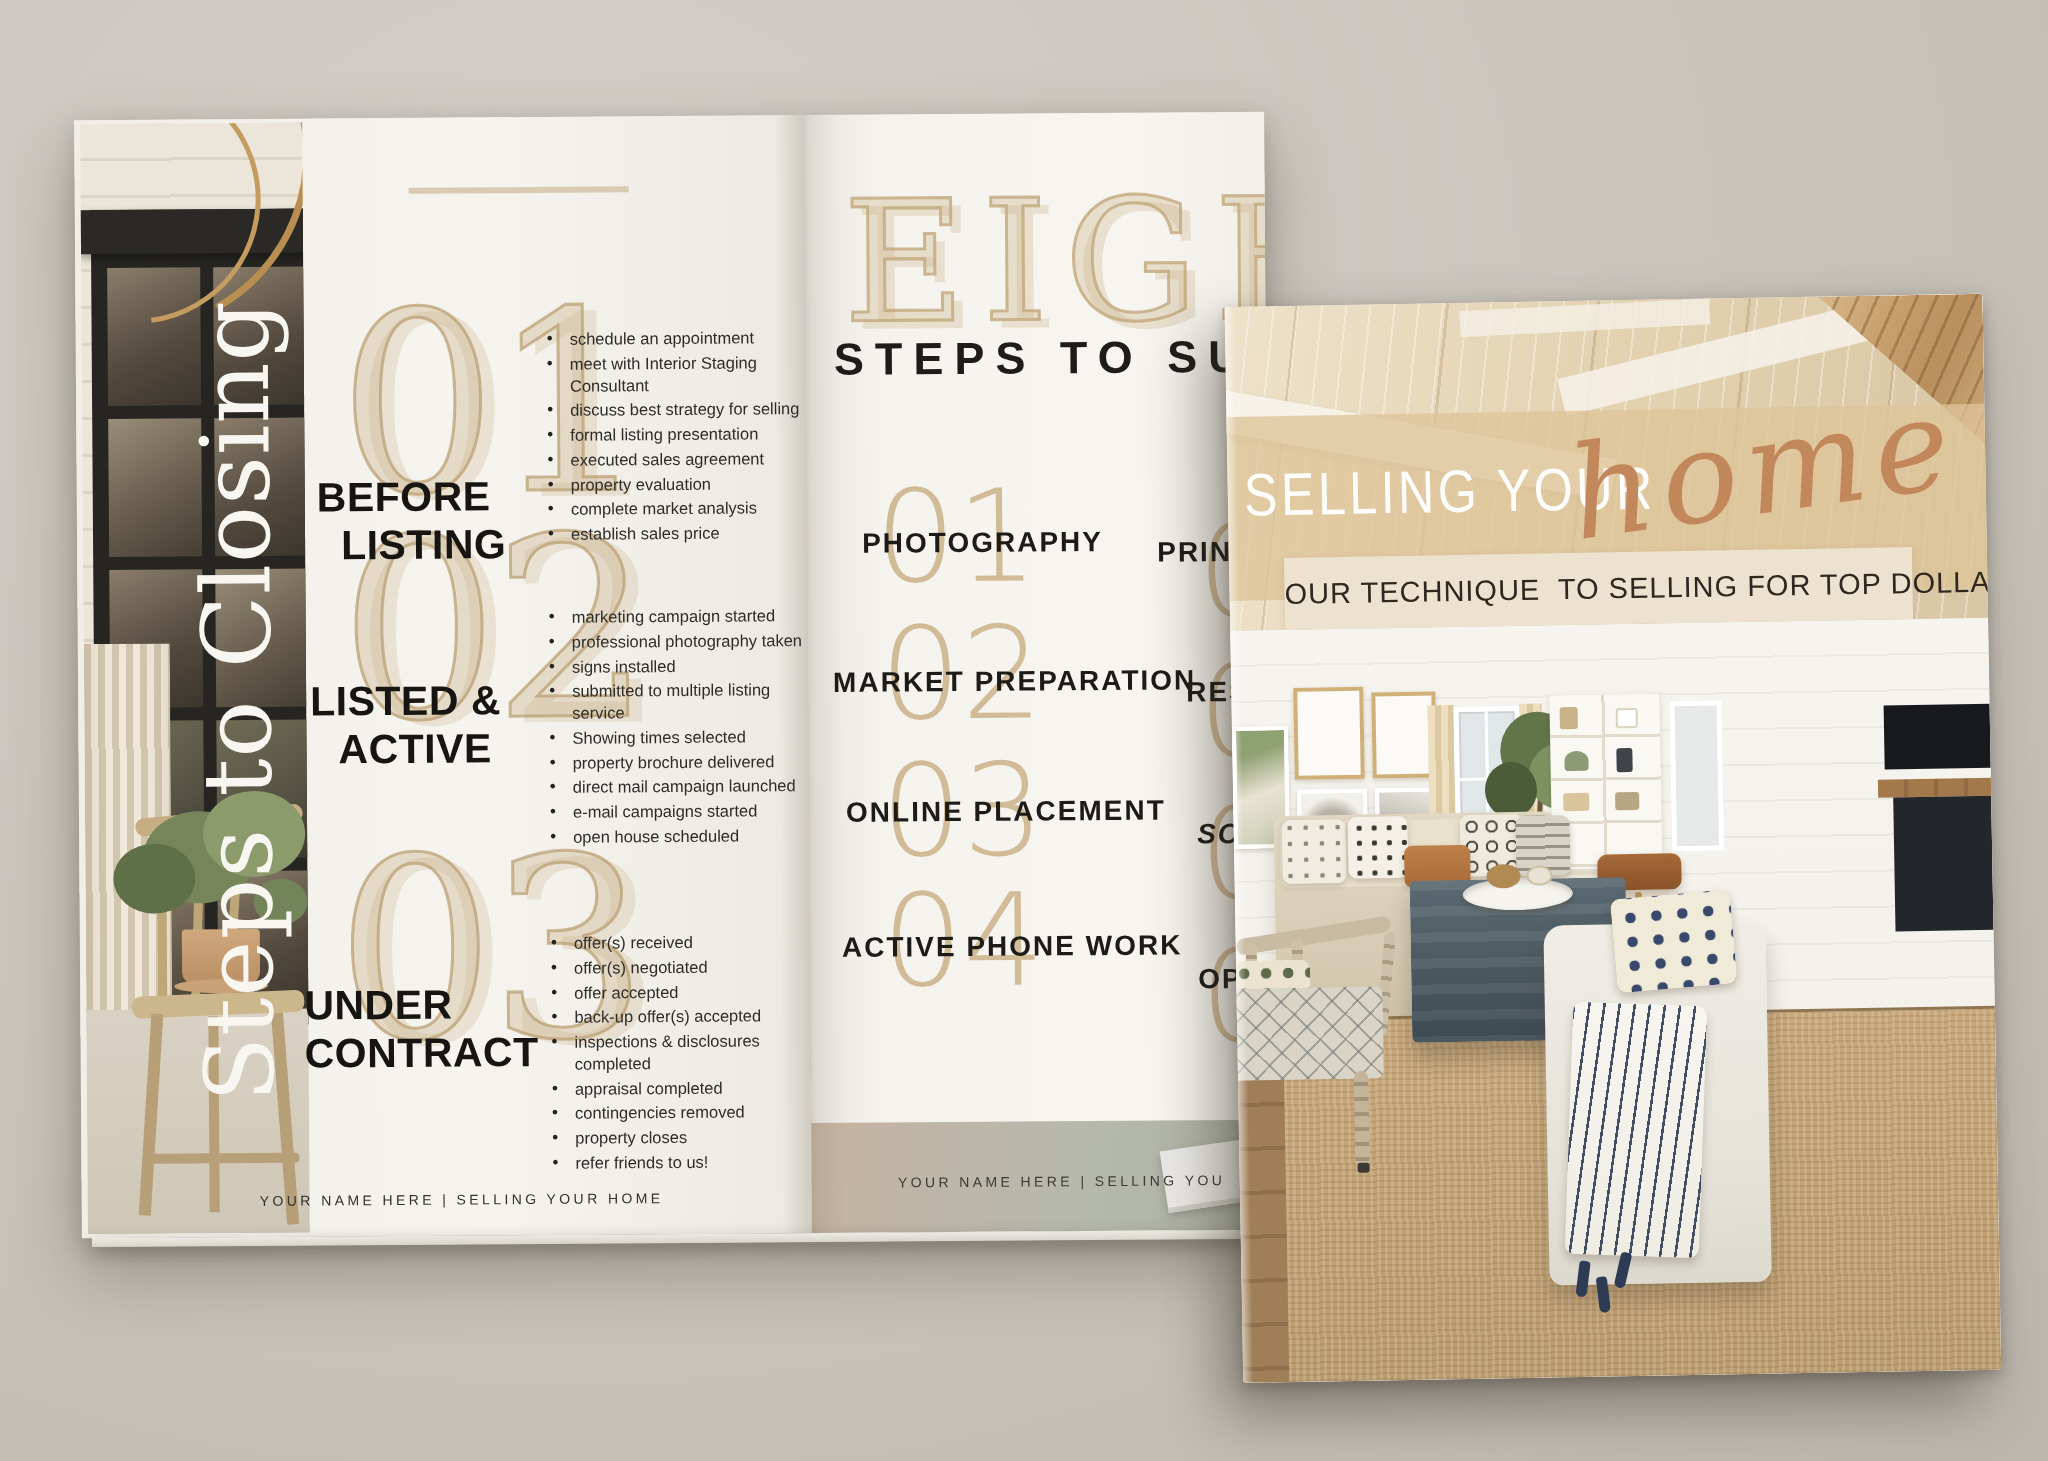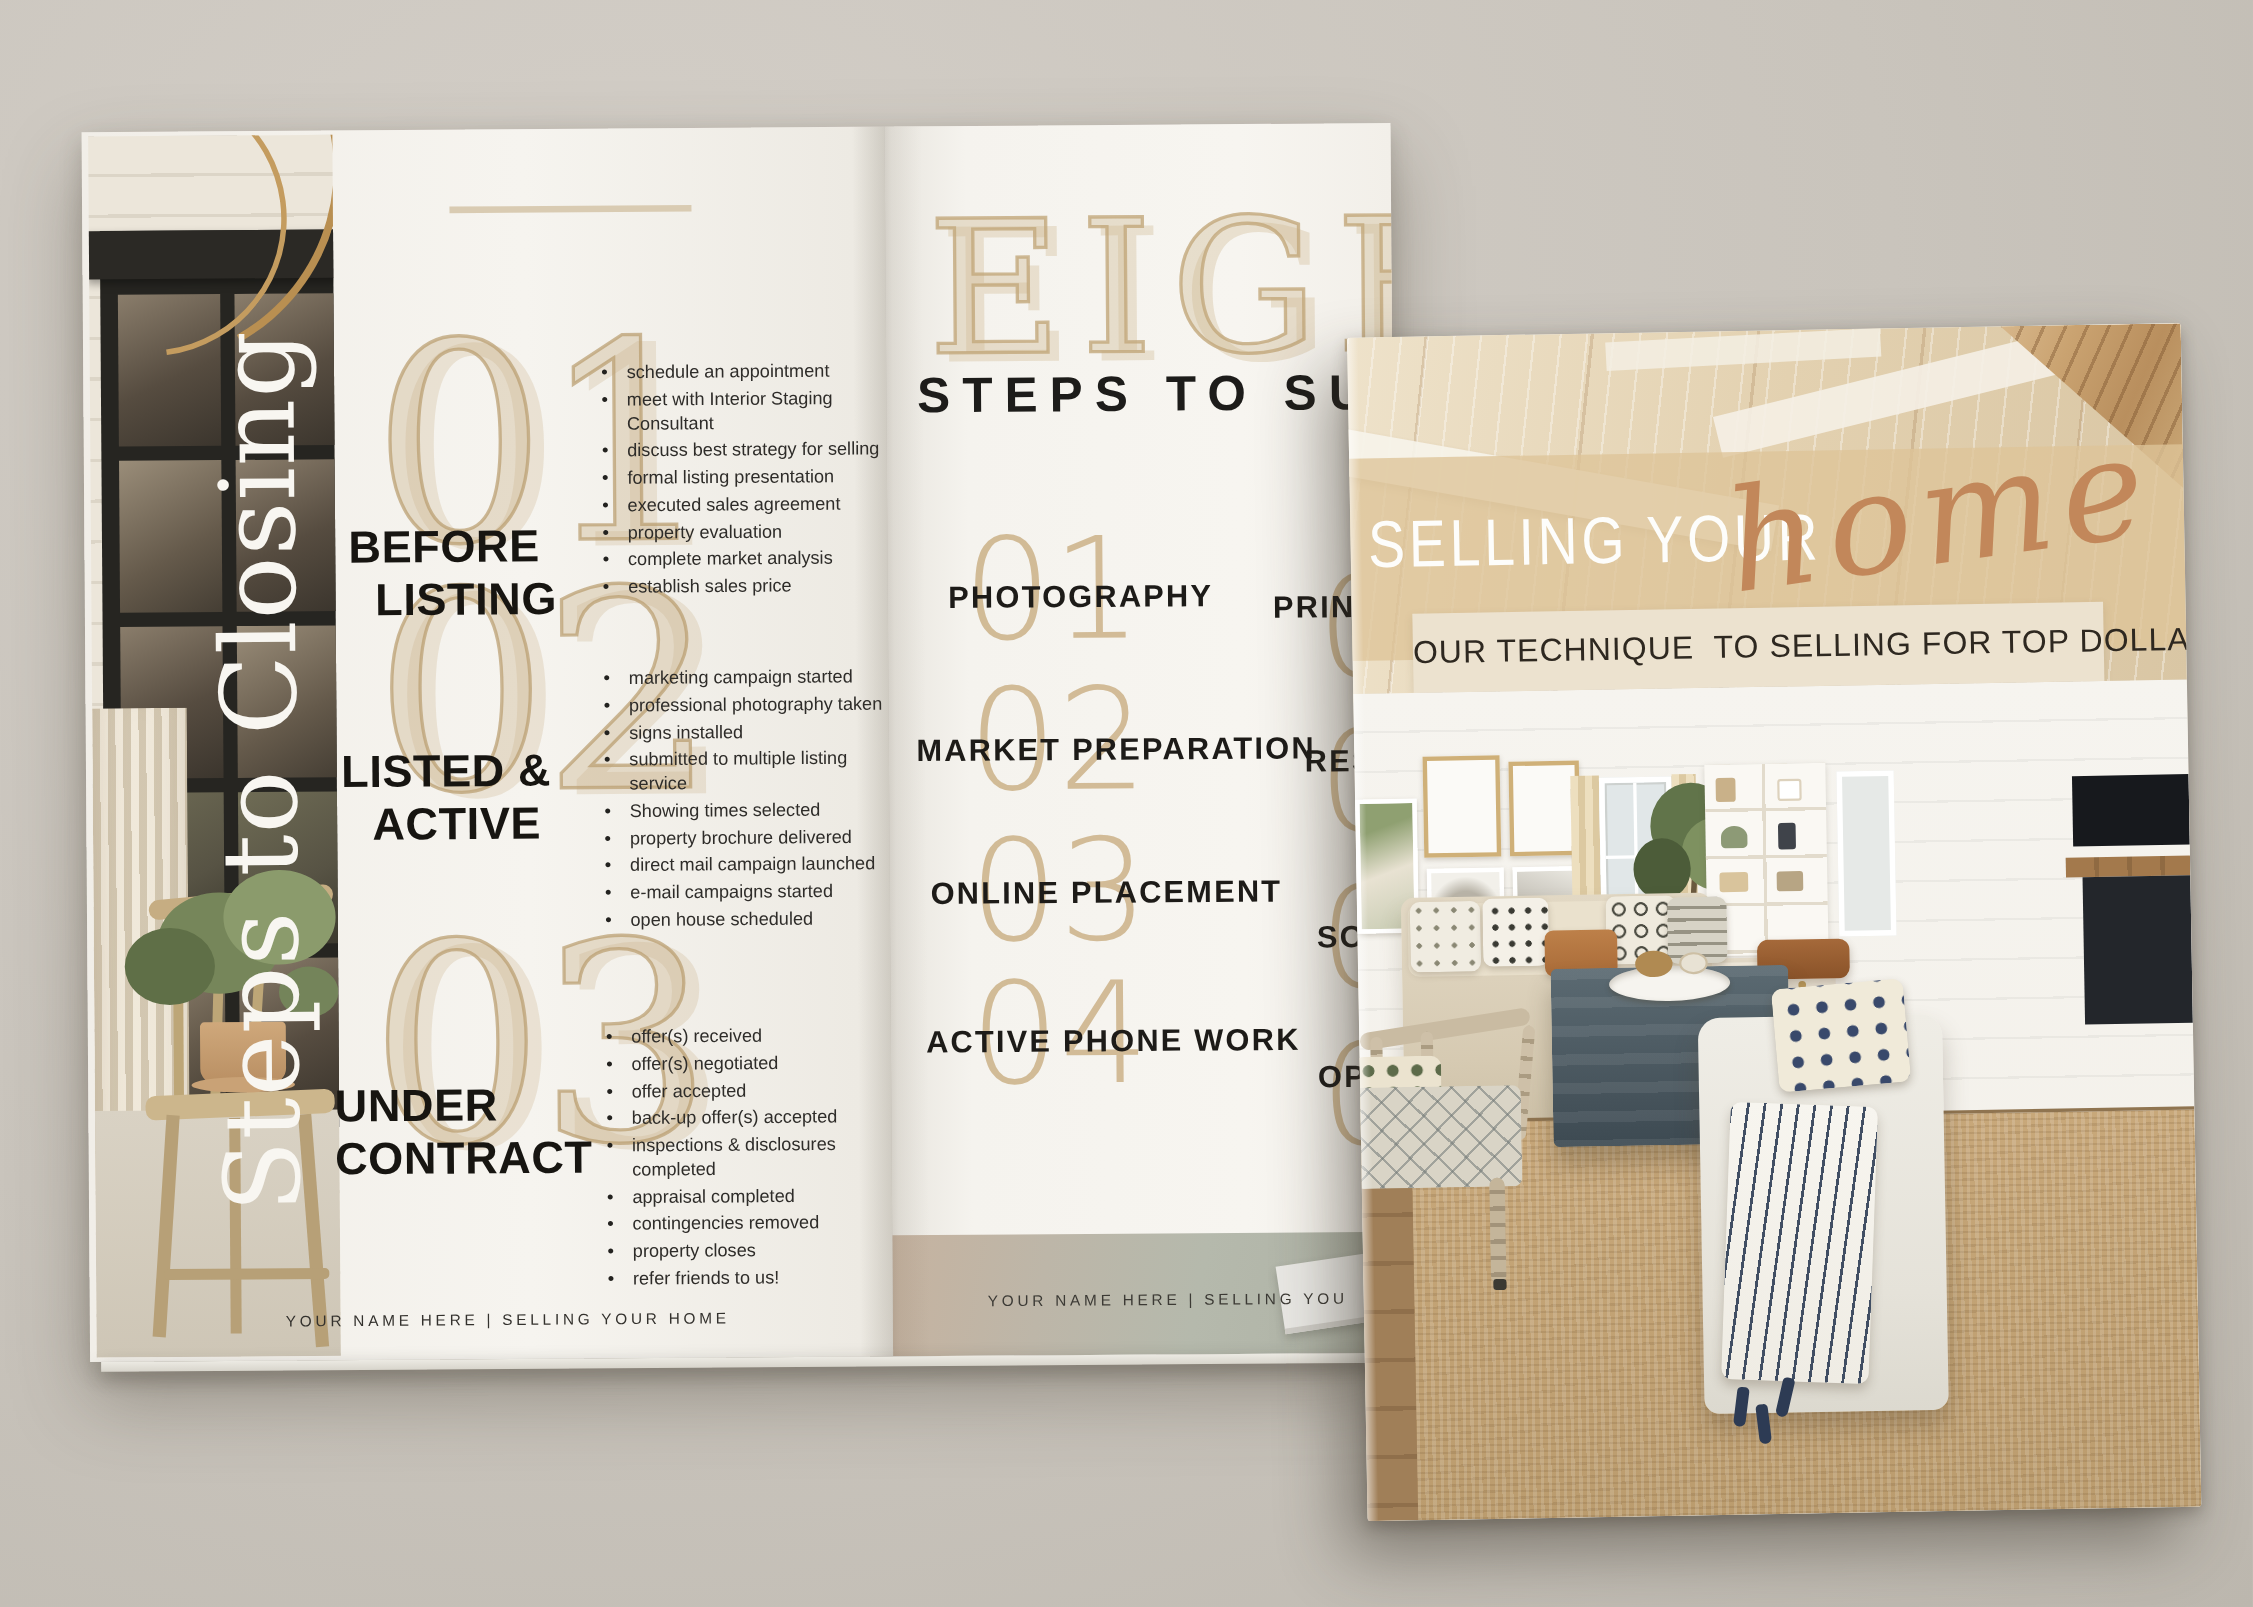--- a/index.html
+++ b/index.html
@@ -83,21 +83,21 @@
   .steps-sub{left:28px;top:219px;font-weight:700;font-size:45px;letter-spacing:11px;color:#1d1c1a;white-space:nowrap;}
   .mnum{font-family:"DejaVu Sans",sans-serif;font-weight:200;font-size:128px;line-height:1;
     color:rgba(196,165,117,.72);}
   .mlabel{font-weight:700;font-size:28px;letter-spacing:2px;color:#1d1b18;white-space:nowrap;z-index:6;}
   .mn1{left:68px;top:359px;} .ml1{left:55px;top:413px;}
   .mn2{left:72px;top:496px;} .ml2{left:25px;top:552px;}
   .mn3{left:72px;top:633px;} .ml3{left:37px;top:682px;}
   .mn4{left:72px;top:763px;} .ml4{left:32px;top:817px;}
   .rn1{left:390px;top:396px;} .rl1{left:350px;top:424px;}
   .rn2{left:390px;top:536px;} .rl2{left:378px;top:564px;}
-  .rn3{left:390px;top:678px;} .rl3{left:388px;top:724px;}
+  .rn3{left:390px;top:678px;} .rl3{left:388px;top:706px;font-style:italic;}
   .rn4{left:390px;top:821px;} .rl4{left:388px;top:851px;}
   .mid-photo{left:0;top:1008px;width:460px;height:110px;
     background:linear-gradient(100deg,#c6b3a0 0%,#bdb6a8 30%,#b5b9ac 60%,#aeb2a5 100%);}
   .laptop{left:352px;top:22px;width:124px;height:62px;background:#e9e8e4;transform:rotate(-8deg);
     border-bottom:5px solid #cfcdc7;box-shadow:0 4px 8px rgba(60,60,50,.25);}
   .footer-m{left:60px;top:1060px;width:380px;color:#3c3a35;}
 
   
   .cover{left:1232px;top:301px;width:758px;height:1076px;transform:rotate(-1deg);transform-origin:45% 40%;
     background:#f1ece1;overflow:hidden;border-radius:3px;z-index:60;

